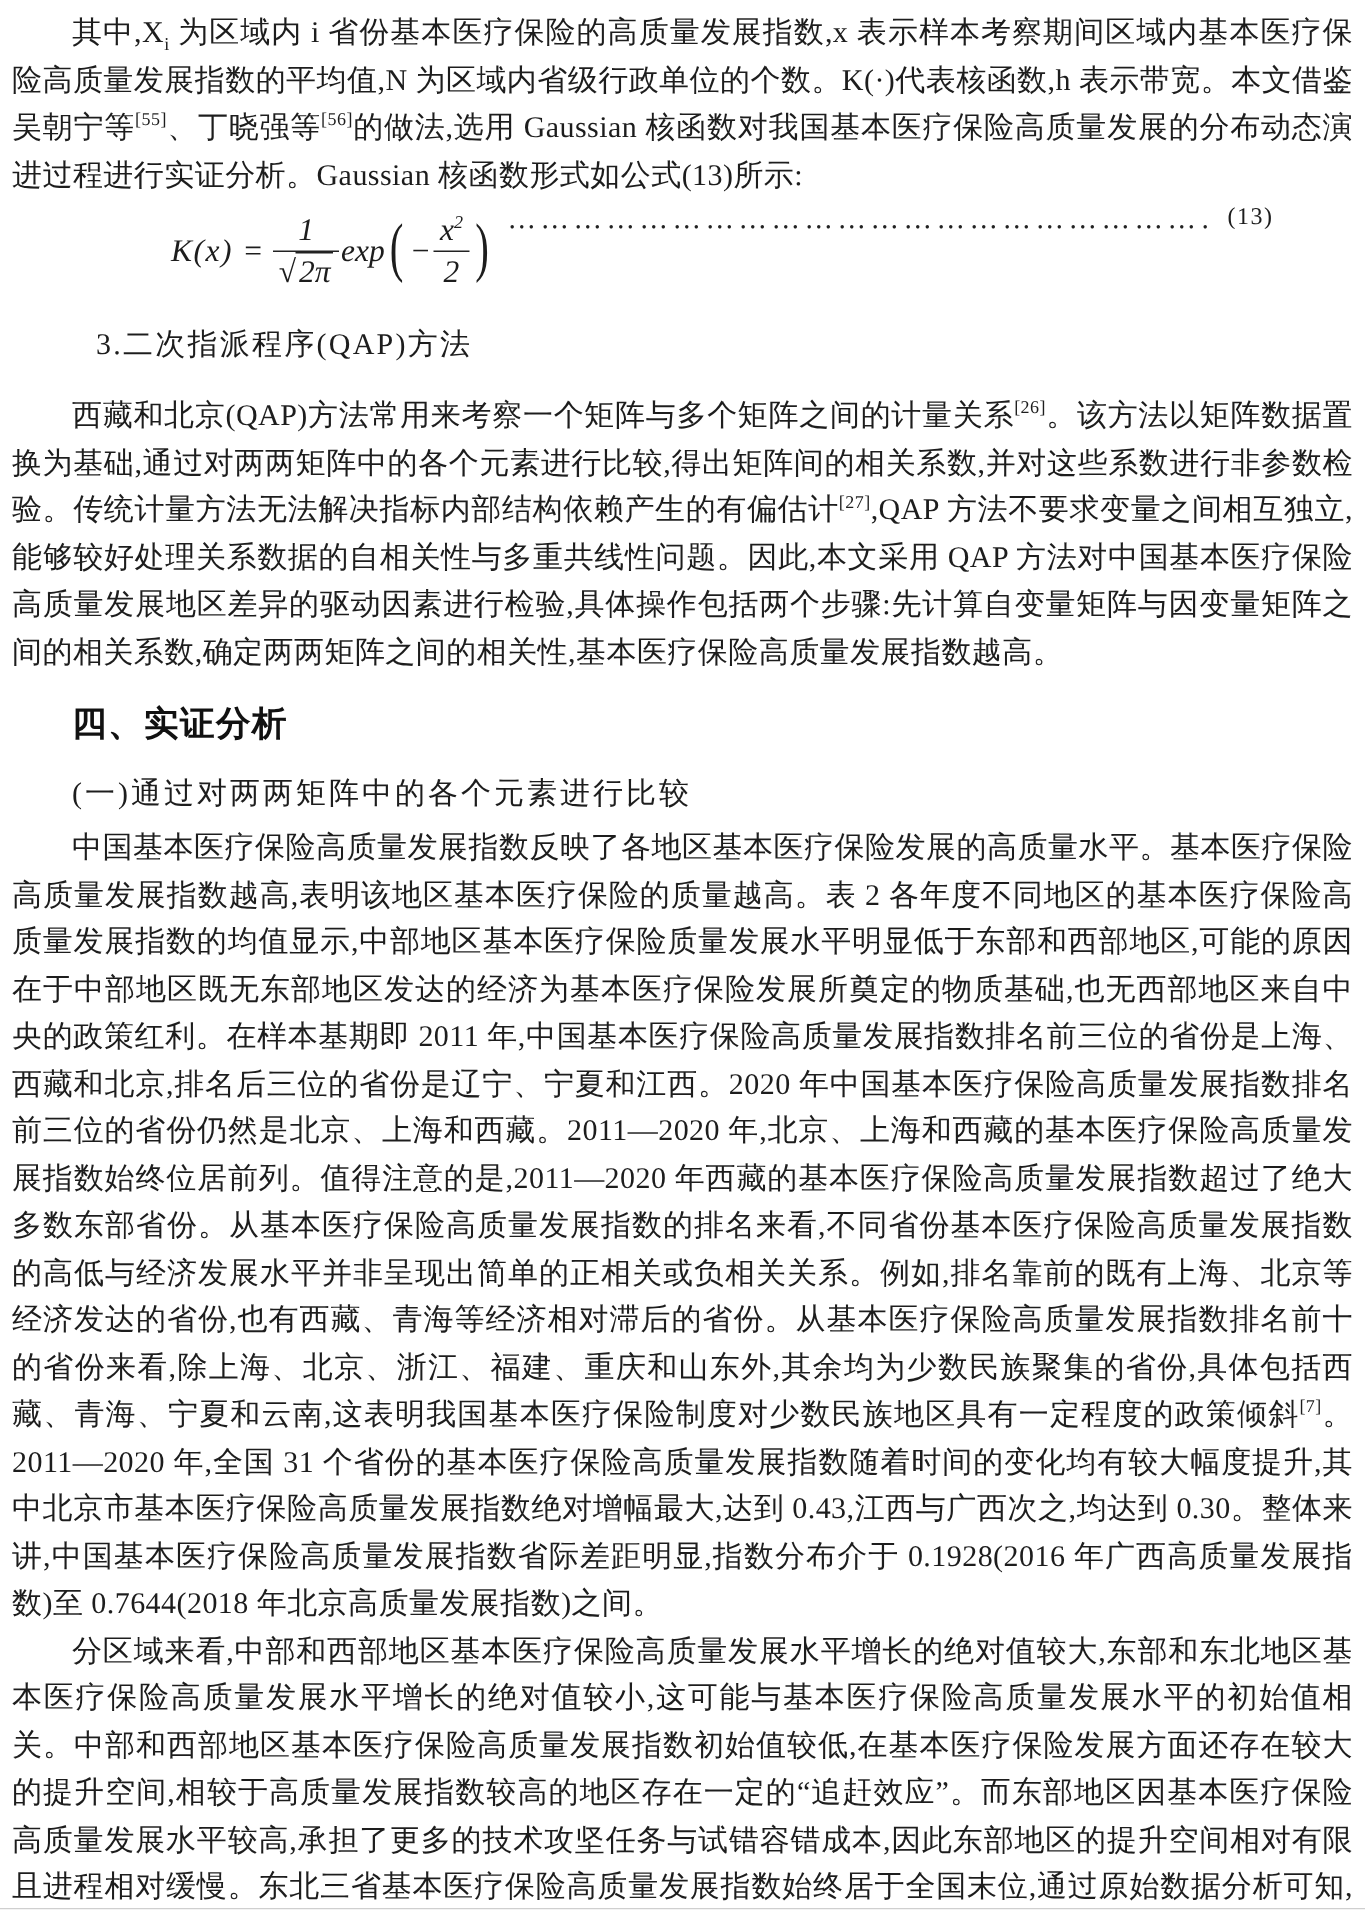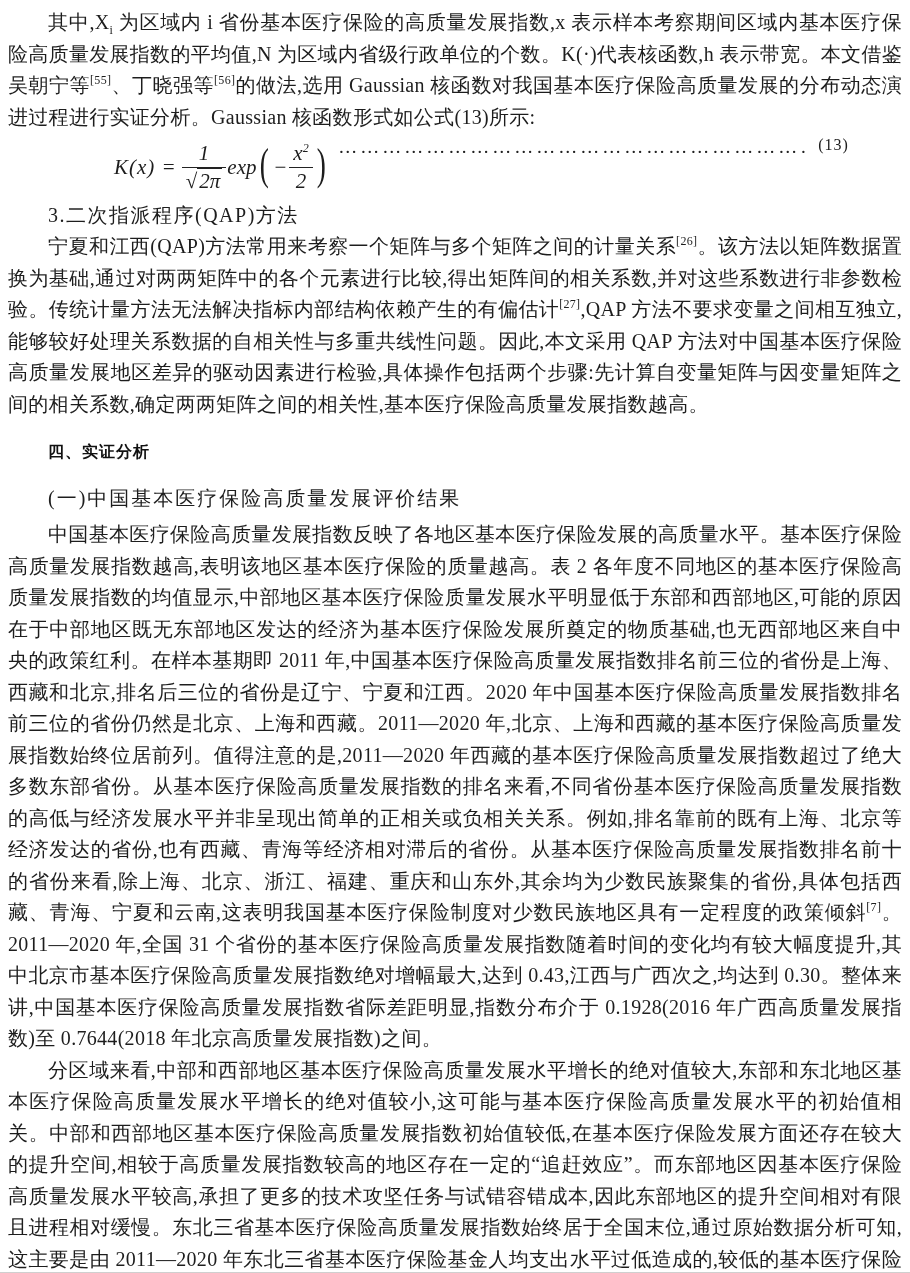--- a/index.html
+++ b/index.html
@@ -73,32 +73,32 @@
     white-space: nowrap;
     letter-spacing: 3px;
     font-size: 19px;
     color: #222;
     margin-left: 10px;
   }
   .eq-label { margin-left: 12px; font-size: 16px; letter-spacing: 1px; }
 
   
   .kai-heading {
-    margin: 0;
+    margin: 16px;
     font-size: 20px;
     line-height: 32px;
     font-weight: normal;
     text-indent: 2em;
     letter-spacing: 1.5px;
   }
   .section-heading {
     margin: 15px 0 0 0;
     font-family: "Liberation Sans", "DejaVu Sans", sans-serif;
     font-weight: bold;
-    font-size: 16px;
+    font-size: 23px;
     line-height: 33px;
     text-indent: 40px;
     letter-spacing: 1px;
     color: #111;
   }
   .subsection-heading {
     margin: 14px 0 5px 0;
     font-size: 20px;
     line-height: 32px;
     font-weight: normal;
@@ -134,25 +134,25 @@
         <span class="fr-bot">2</span>
       </span>
       <span class="paren">)</span>
     </span>
     <span class="dots">………………………………………………………………………………</span>
     <span class="eq-label">(13)</span>
   </div>
 
   <p class="kai-heading">3.二次指派程序(QAP)方法</p>
 
-  <p class="body-para"><span>宁夏和江西(QAP)方法常用来考察一个矩阵与多个矩阵之间的计量关系</span><sup>[26]</sup><span>。该方法以矩阵数据置换为基础,通过对两两矩阵中的各个元素进行比较,得出矩阵间的相关系数,并对这些系数进行非参数检验。传统计量方法无法解决指标内部结构依赖产生的有偏估计</span><sup>[27]</sup><span>,QAP 方法不要求变量之间相互独立,能够较好处理关系数据的自相关性与多重共线性问题。因此,本文采用 QAP 方法对中国基本医疗保险高质量发展地区差异的驱动因素进行检验,具体操作包括两个步骤:先计算自变量矩阵与因变量矩阵之间的相关系数,确定两两矩阵之间的相关性,基本医疗保险高质量发展指数越高。</span></p>
+  <p class="body-para"><span>西藏和北京(QAP)方法常用来考察一个矩阵与多个矩阵之间的计量关系</span><sup>[26]</sup><span>。该方法以矩阵数据置换为基础,通过对两两矩阵中的各个元素进行比较,得出矩阵间的相关系数,并对这些系数进行非参数检验。传统计量方法无法解决指标内部结构依赖产生的有偏估计</span><sup>[27]</sup><span>,QAP 方法不要求变量之间相互独立,能够较好处理关系数据的自相关性与多重共线性问题。因此,本文采用 QAP 方法对中国基本医疗保险高质量发展地区差异的驱动因素进行检验,具体操作包括两个步骤:先计算自变量矩阵与因变量矩阵之间的相关系数,确定两两矩阵之间的相关性,基本医疗保险高质量发展指数越高。</span></p>
 
   <h2 class="section-heading">四、实证分析</h2>
 
-  <p class="subsection-heading">(一)中国基本医疗保险高质量发展评价结果</p>
+  <p class="subsection-heading">(一)通过对两两矩阵中的各个元素进行比较</p>
 
   <p class="body-para"><span>中国基本医疗保险高质量发展指数反映了各地区基本医疗保险发展的高质量水平。基本医疗保险高质量发展指数越高,表明该地区基本医疗保险的质量越高。表 2 各年度不同地区的基本医疗保险高质量发展指数的均值显示,中部地区基本医疗保险质量发展水平明显低于东部和西部地区,可能的原因在于中部地区既无东部地区发达的经济为基本医疗保险发展所奠定的物质基础,也无西部地区来自中央的政策红利。在样本基期即 2011 年,中国基本医疗保险高质量发展指数排名前三位的省份是上海、西藏和北京,排名后三位的省份是辽宁、宁夏和江西。2020 年中国基本医疗保险高质量发展指数排名前三位的省份仍然是北京、上海和西藏。2011—2020 年,北京、上海和西藏的基本医疗保险高质量发展指数始终位居前列。值得注意的是,2011—2020 年西藏的基本医疗保险高质量发展指数超过了绝大多数东部省份。从基本医疗保险高质量发展指数的排名来看,不同省份基本医疗保险高质量发展指数的高低与经济发展水平并非呈现出简单的正相关或负相关关系。例如,排名靠前的既有上海、北京等经济发达的省份,也有西藏、青海等经济相对滞后的省份。从基本医疗保险高质量发展指数排名前十的省份来看,除上海、北京、浙江、福建、重庆和山东外,其余均为少数民族聚集的省份,具体包括西藏、青海、宁夏和云南,这表明我国基本医疗保险制度对少数民族地区具有一定程度的政策倾斜</span><sup>[7]</sup><span>。2011—2020 年,全国 31 个省份的基本医疗保险高质量发展指数随着时间的变化均有较大幅度提升,其中北京市基本医疗保险高质量发展指数绝对增幅最大,达到 0.43,江西与广西次之,均达到 0.30。整体来讲,中国基本医疗保险高质量发展指数省际差距明显,指数分布介于 0.1928(2016 年广西高质量发展指数)至 0.7644(2018 年北京高质量发展指数)之间。</span></p>
 
   <p class="body-para"><span>分区域来看,中部和西部地区基本医疗保险高质量发展水平增长的绝对值较大,东部和东北地区基本医疗保险高质量发展水平增长的绝对值较小,这可能与基本医疗保险高质量发展水平的初始值相关。中部和西部地区基本医疗保险高质量发展指数初始值较低,在基本医疗保险发展方面还存在较大的提升空间,相较于高质量发展指数较高的地区存在一定的“追赶效应”。而东部地区因基本医疗保险高质量发展水平较高,承担了更多的技术攻坚任务与试错容错成本,因此东部地区的提升空间相对有限且进程相对缓慢。东北三省基本医疗保险高质量发展指数始终居于全国末位,通过原始数据分析可知,这主要是由 2011—2020 年东北三省基本医疗保险基金人均支出水平过低造成的,较低的基本医疗保险待遇水平阻碍了基本医疗保险质量的提升。</span></p>
 
   <div class="bottom-rule"></div>
 
 </div>
 
 </body></html>

